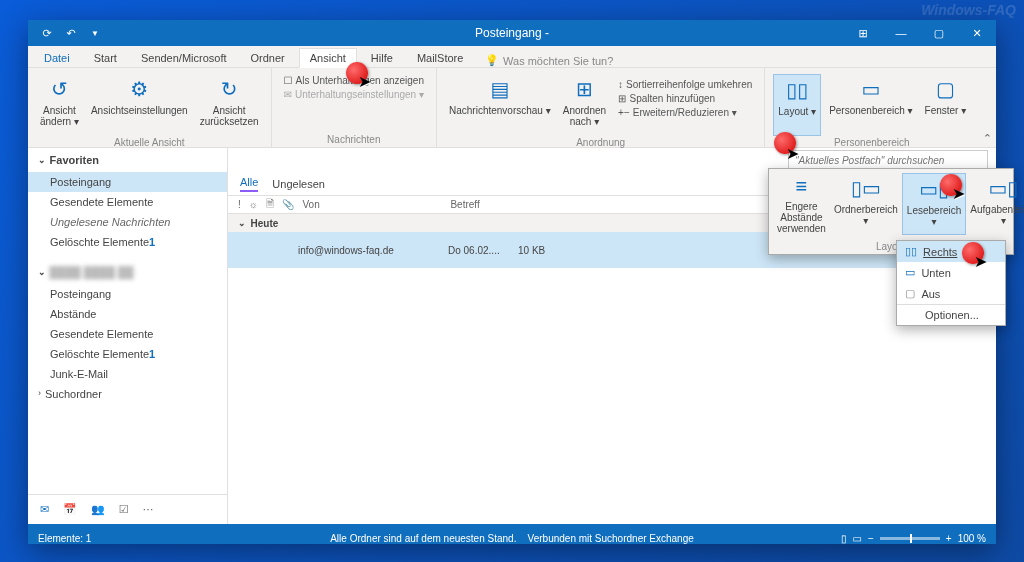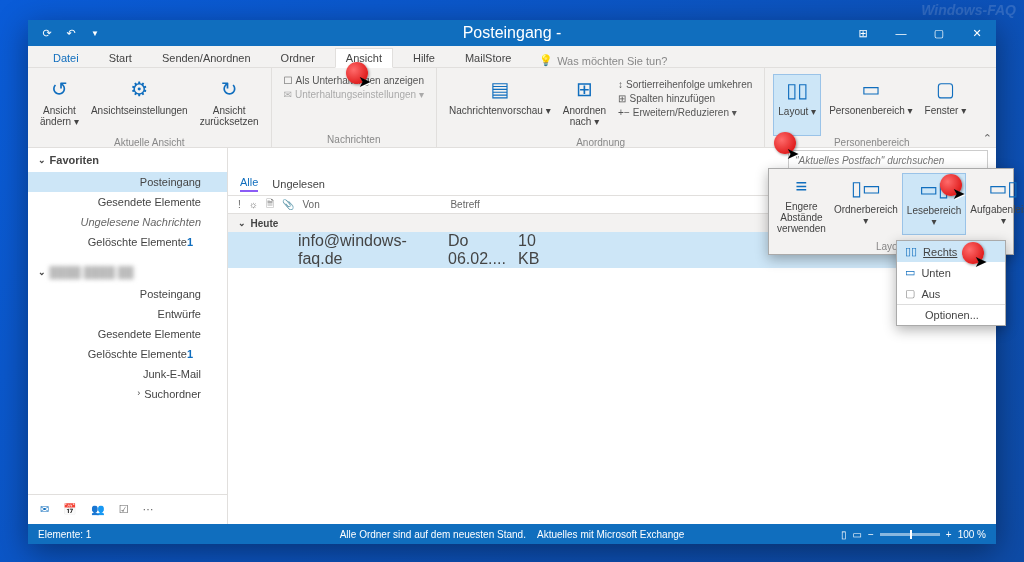--- a/index.html
+++ b/index.html
@@ -2,56 +2,56 @@
 <html><head>
 <meta charset="utf-8">
 <style>
 *{box-sizing:border-box;margin:0;padding:0;font-family:"Segoe UI",Arial,sans-serif}
 body{background:linear-gradient(135deg,#0a5cd8 0%,#0e4ba6 100%);width:1024px;height:562px;overflow:hidden;position:relative}
 .wm{position:absolute;top:2px;right:8px;color:rgba(255,255,255,.15);font-weight:bold;font-size:14px;font-style:italic}
 .win{position:absolute;top:20px;left:28px;width:968px;height:524px;background:#fff;box-shadow:0 8px 30px rgba(0,0,0,.4);display:flex;flex-direction:column;font-size:11px;color:#444}
 .tbar{height:26px;background:#106ebe;color:#fff;display:flex;align-items:center;position:relative}
 .tbar-l{display:flex;gap:10px;padding:0 12px}
 .tbar-ico{width:14px;height:14px;display:flex;align-items:center;justify-content:center;cursor:pointer}
-.tbar-ttl{position:absolute;left:50%;transform:translateX(-50%);font-size:16px}
+.tbar-ttl{position:absolute;left:50%;transform:translateX(-50%);font-size:12px}
 .tbar-r{position:absolute;right:0;display:flex}
 .tbar-btn{width:38px;height:26px;display:flex;align-items:center;justify-content:center;cursor:pointer}
-.tabs{height:22px;background:#f3f2f1;display:flex;align-items:end;padding:0 15px;gap:10px;border-bottom:1px solid #e1dfdd}
+.tabs{height:22px;background:#f3f2f1;display:flex;align-items:end;padding:0 6px;gap:4px;border-bottom:1px solid #e1dfdd}
 .tab{padding:3px 10px;font-size:11px;cursor:pointer;color:#444}
 .tab.act{background:#fff;border:1px solid #e1dfdd;border-bottom:1px solid #fff;margin-bottom:-1px}
 .tab.file{color:#106ebe;font-weight:500}
 .tell{display:flex;align-items:center;gap:4px;color:#888;margin-left:8px}
 .ribbon{height:80px;background:#f3f2f1;display:flex;border-bottom:1px solid #e1dfdd;position:relative}
 .rgrp{display:flex;flex-direction:column;align-items:center;padding:2px 8px 0;border-right:1px solid #e1dfdd}
 .rgrp-body{flex:1;display:flex;align-items:flex-start;gap:4px;padding-top:4px}
 .rgrp-lbl{font-size:10px;color:#888;padding:1px 0 2px}
 .rbtn-lg{display:flex;flex-direction:column;align-items:center;justify-content:flex-start;padding:1px 4px;cursor:pointer;text-align:center;height:62px}
 .rbtn-lg.hl{background:#cde6f7;border:1px solid #9ac3e8}
 .rbtn-ico{width:28px;height:28px;display:flex;align-items:center;justify-content:center;color:#106ebe;font-size:20px}
 .rbtn-txt{font-size:10px;line-height:11px;margin-top:2px}
 .rcol{display:flex;flex-direction:column;gap:1px;font-size:10px;color:#555}
 .rcol div{padding:1px 4px;cursor:pointer;display:flex;align-items:center;gap:3px}
 .body{flex:1;display:flex;min-height:0}
 .nav{width:200px;border-right:1px solid #e1dfdd;display:flex;flex-direction:column;font-size:11px}
 .nav-sec{padding:6px 10px;font-weight:600;cursor:pointer;display:flex;align-items:center;gap:4px}
-.nav-item{padding:4px 26px 4px 22px;cursor:pointer;display:flex;justify-content:flex-end}
+.nav-item{padding:4px 26px 4px 22px;cursor:pointer;display:flex;justify-content:flex-start}
 .nav-item.sel{background:#cde6f7}
 .nav-item.it{font-style:italic;color:#666}
 .nav-item .cnt{color:#106ebe;font-weight:bold;margin-right:8px}
 .nav-btm{margin-top:auto;height:30px;border-top:1px solid #e1dfdd;display:flex;align-items:center;gap:14px;padding:0 12px;color:#666}
 .main{flex:1;display:flex;flex-direction:column}
 .srch{height:24px;display:flex;justify-content:flex-end;padding:2px 8px}
 .srch input{width:200px;height:20px;border:1px solid #ccc;padding:0 6px;font-size:10px;font-style:italic;color:#888}
 .filt{height:24px;display:flex;align-items:center;padding:0 12px;gap:14px;font-size:11px;border-bottom:1px solid #e1dfdd}
 .filt .act{color:#106ebe;border-bottom:2px solid #8b5cf6;padding-bottom:2px}
 .cols{height:18px;border-bottom:1px solid #e1dfdd;display:flex;align-items:center;font-size:10px;color:#666;padding:0 10px;gap:8px}
 .grp-hdr{height:18px;background:#f3f2f1;display:flex;align-items:center;padding:0 10px;font-size:10px;font-weight:600;gap:5px}
-.row{height:36px;display:flex;align-items:center;padding:17px 10px;font-size:16px;background:#f0f4f8}
+.row{height:36px;display:flex;align-items:center;padding:17px 10px;font-size:10px;background:#f0f4f8}
 .row.sel{background:#cde6f7}
-.status{height:20px;background:#106ebe;color:#fff;display:flex;align-items:center;font-size:10px;padding:0 10px;gap:20px}
+.status{height:20px;background:#106ebe;color:#fff;display:flex;align-items:flex-end;font-size:10px;padding:0 10px;gap:20px}
 .status .ctr{position:absolute;left:50%;transform:translateX(-50%)}
 .status .rt{margin-left:auto;display:flex;align-items:center;gap:6px}
 .popup1{position:absolute;top:148px;left:740px;width:246px;background:#f3f2f1;border:1px solid #aaa;box-shadow:0 4px 12px rgba(0,0,0,.3);z-index:10;display:flex;flex-direction:column}
 .popup1-body{display:flex;padding:4px}
 .popup2{position:absolute;top:220px;left:868px;width:110px;background:#fff;border:1px solid #aaa;box-shadow:0 4px 12px rgba(0,0,0,.3);z-index:11;font-size:11px}
 .popup2 div{padding:4px 8px;cursor:pointer;display:flex;align-items:center;gap:6px}
 .popup2 div.sel{background:#cde6f7}
 .popup2 div.opt{border-top:1px solid #ddd}
 .dot{position:absolute;width:22px;height:22px;background:radial-gradient(circle at 35% 35%,#ff6b6b,#d40000);border-radius:50%;z-index:20;box-shadow:1px 1px 3px rgba(0,0,0,.4)}
 .cursor{position:absolute;z-index:21;font-size:16px;color:#000;text-shadow:1px 1px 0 #fff}
@@ -75,21 +75,21 @@
       <div class="tbar-btn">⊞</div>
       <div class="tbar-btn">—</div>
       <div class="tbar-btn">▢</div>
       <div class="tbar-btn">✕</div>
     </div>
   </div>
 
   <div class="tabs">
     <div class="tab file">Datei</div>
     <div class="tab">Start</div>
-    <div class="tab">Senden/Anordnen</div>
+    <div class="tab">Senden/Microsoft</div>
     <div class="tab">Ordner</div>
     <div class="tab act">Ansicht</div>
     <div class="tab">Hilfe</div>
     <div class="tab">MailStore</div>
     <div class="tell">
         <span>💡</span>
         <span>Was möchten Sie tun?</span>
       </div>
   </div>
 
@@ -199,21 +199,21 @@
         </div>
       <div class="nav-sec" style="margin-top:8px">
           <span class="chev">⌄</span>
           <span class="blur">████ ████ ██</span>
         </div>
       <div id="nav2">
           <div class="nav-item">
             <span>Posteingang</span>
           </div>
           <div class="nav-item">
-            <span>Entwürfe</span>
+            <span>Abstände</span>
           </div>
           <div class="nav-item">
             <span>Gesendete Elemente</span>
           </div>
           <div class="nav-item">
             <span>Gelöschte Elemente</span>
             <span class="cnt">1</span>
           </div>
           <div class="nav-item">
             <span>Junk-E-Mail</span>
@@ -256,21 +256,21 @@
         <span style="width:150px">info@windows-faq.de</span>
         <span style="width:70px">Do 06.02....</span>
         <span style="width:40px">10 KB</span>
         <span style="width:30px"></span>
       </div>
     </div>
   </div>
 
   <div class="status">
     <span>Elemente: 1</span>
-    <span class="ctr"><span>Alle Ordner sind auf dem neuesten Stand.</span>&nbsp;&nbsp;&nbsp;&nbsp;<span>Aktuelles mit Microsoft Exchange</span></span>
+    <span class="ctr"><span>Alle Ordner sind auf dem neuesten Stand.</span>&nbsp;&nbsp;&nbsp;&nbsp;<span>Verbunden mit Suchordner Exchange</span></span>
     <span class="rt">
       <span>▯</span>
       <span>▭</span>
       <span>−</span>
       <span style="width:60px;height:3px;background:rgba(255,255,255,.5);position:relative">
           <span style="position:absolute;left:50%;top:-3px;width:2px;height:9px;background:#fff"></span>
         </span>
       <span>+</span>
       <span>100 %</span>
     </span>

